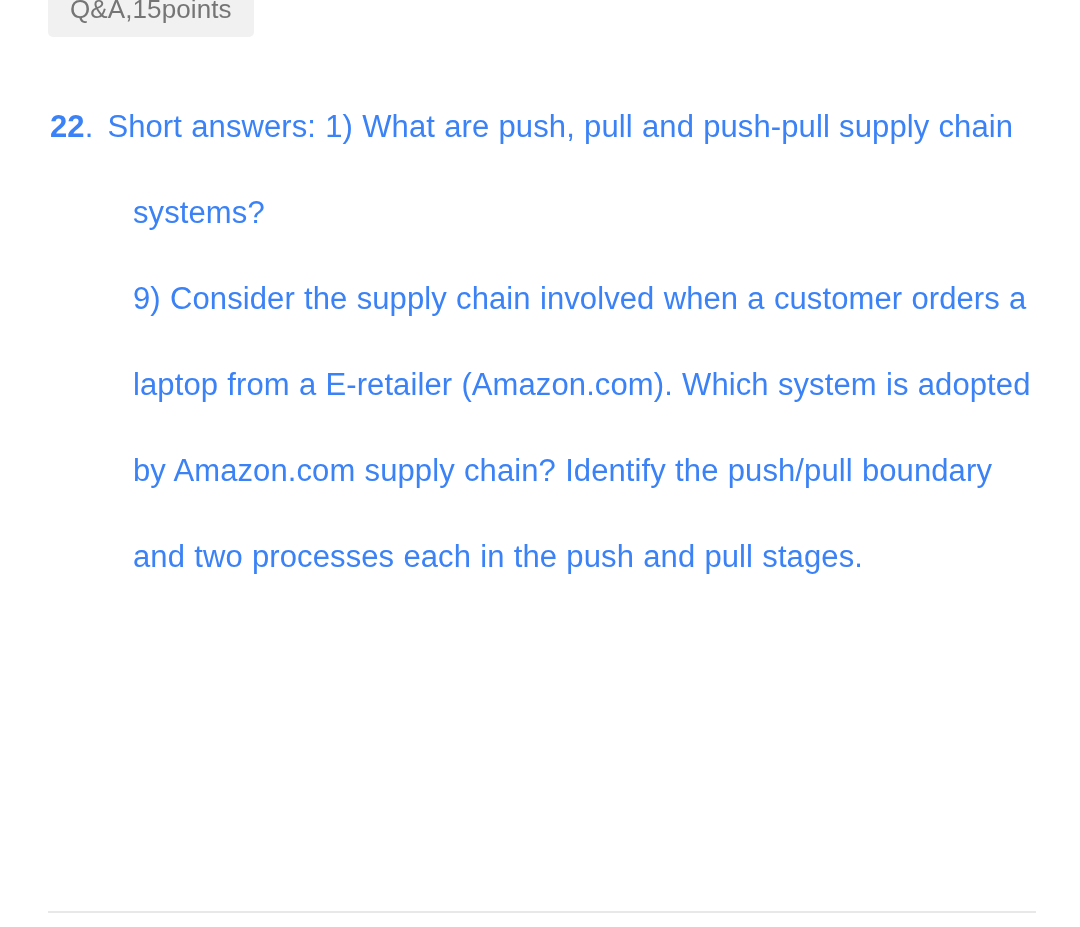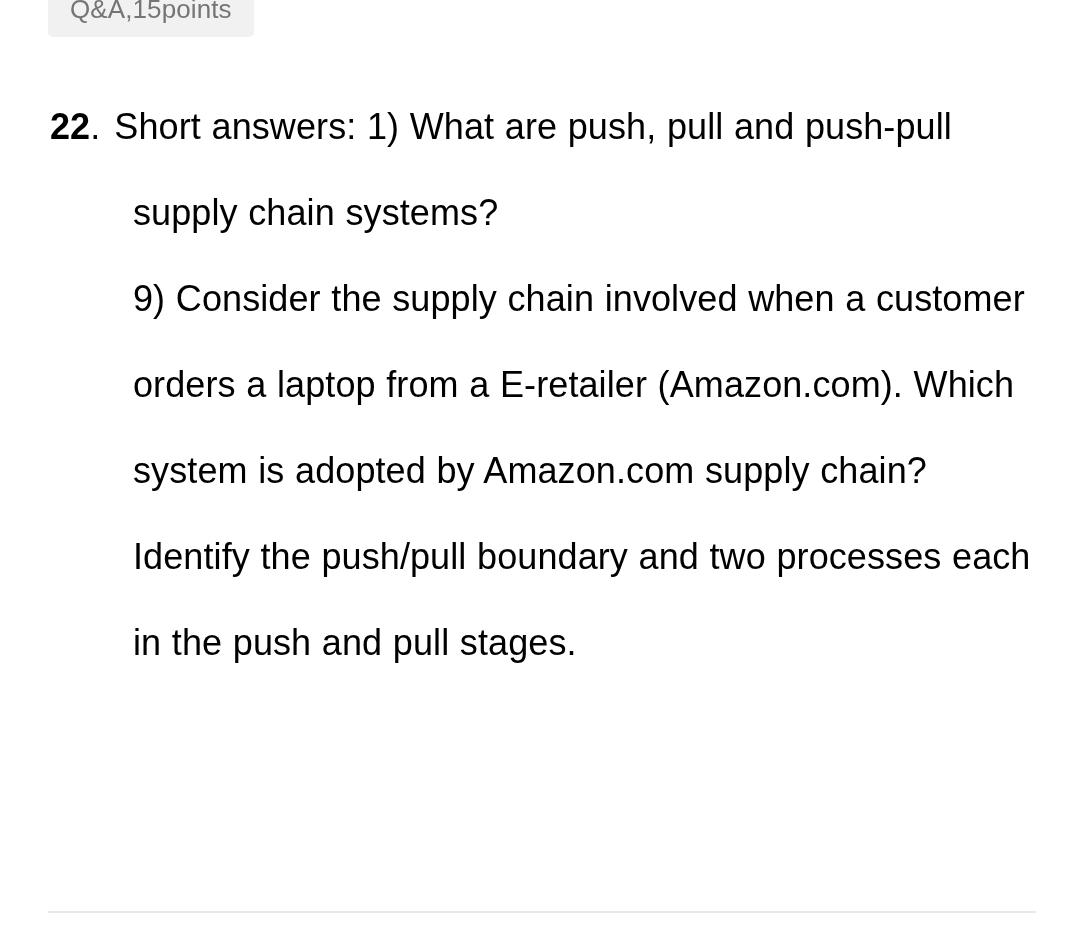--- a/index.html
+++ b/index.html
@@ -43,22 +43,22 @@
 
   
   .question-body {
     position: absolute;
     left: 50px;
     top: 84px;
     width: 990px;
     padding-left: 83px;
     box-sizing: border-box;
     text-indent: -83px;
-    color: #000000;
-    font-size: 36px;
+    color: #3b82f6;
+    font-size: 31px;
     line-height: 86px;
     letter-spacing: 0.1px;
     word-spacing: 0.5px;
   }
   .q-number {
     font-weight: bold;
   }
   .q-number-dot {
     font-weight: normal;
   }

